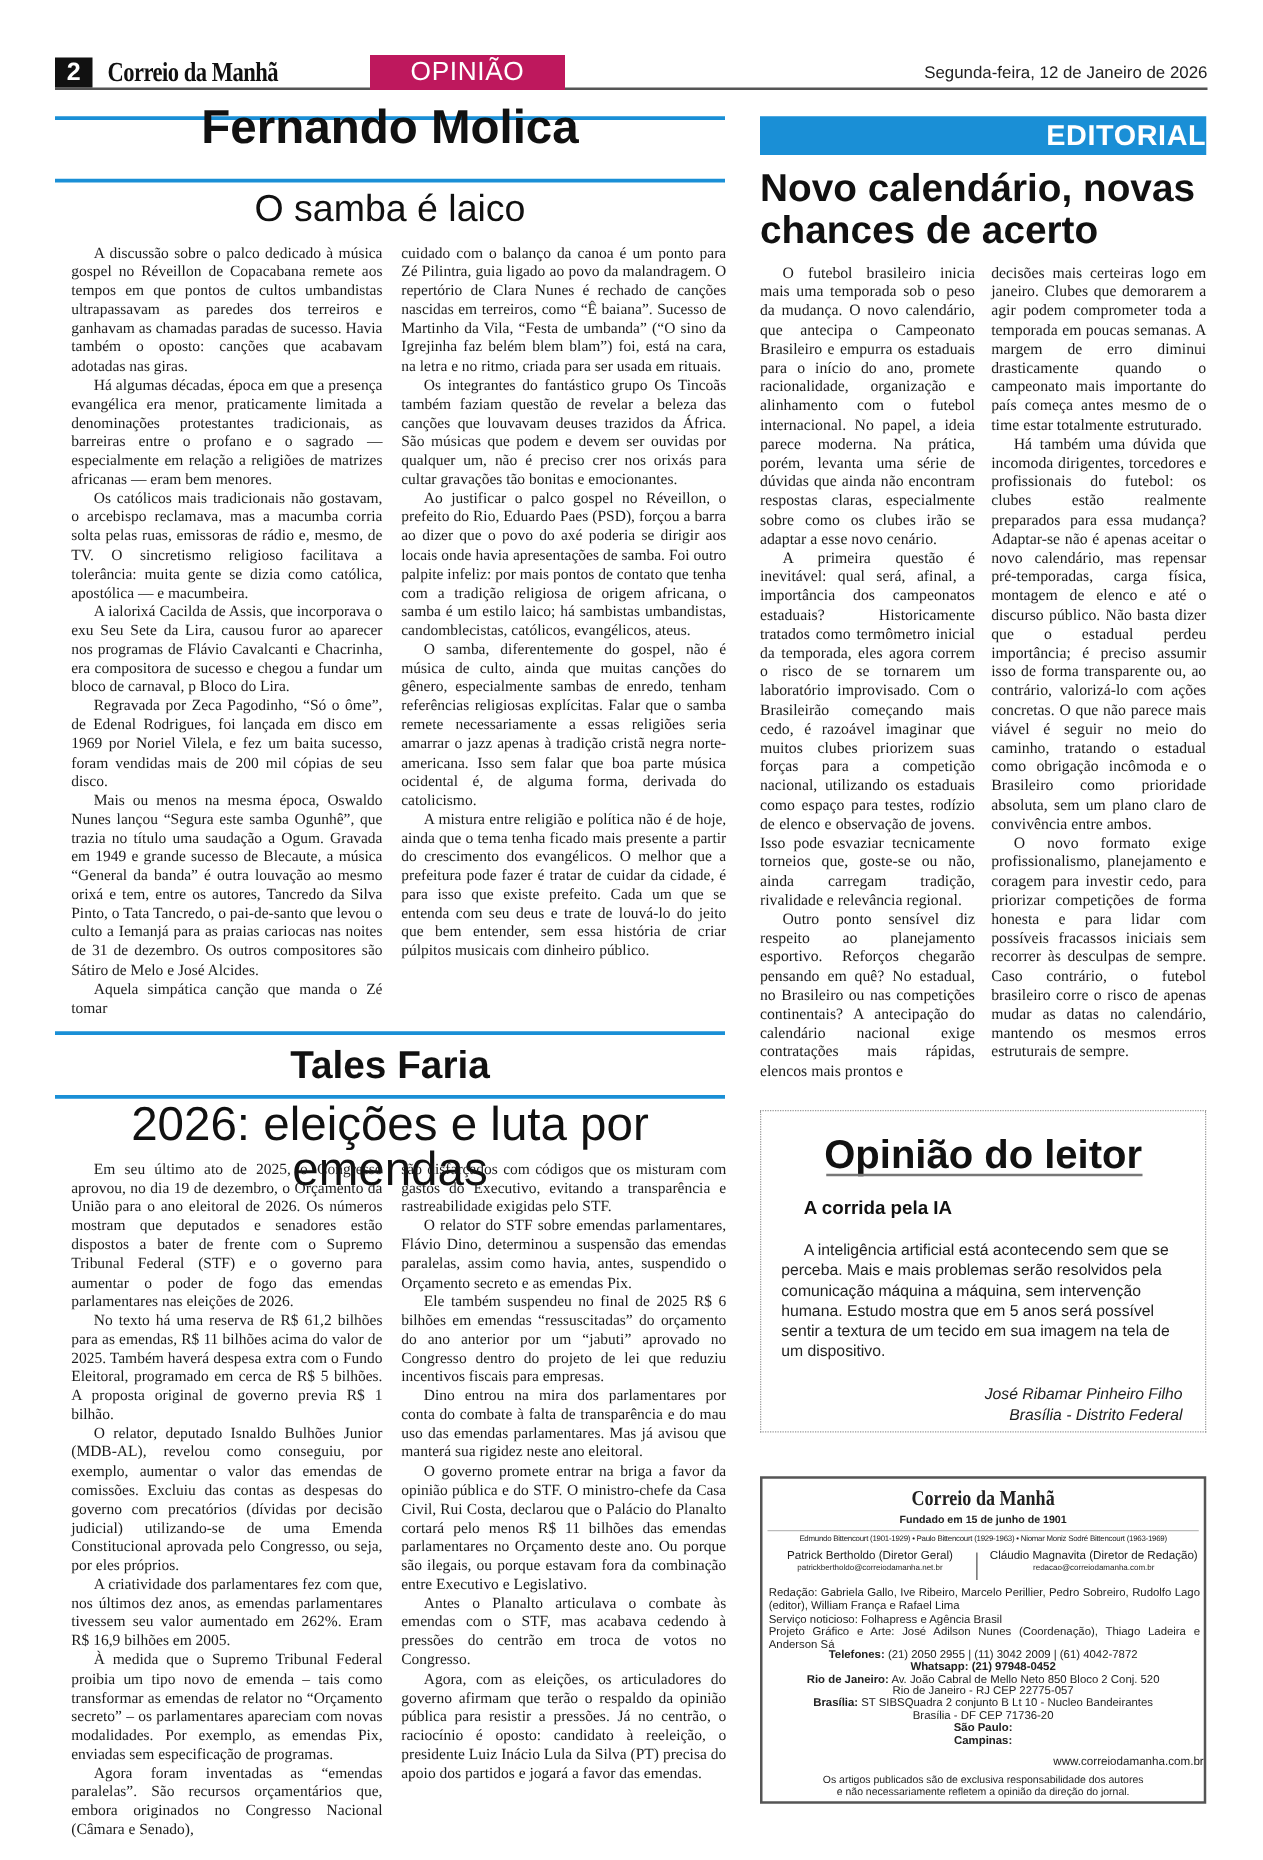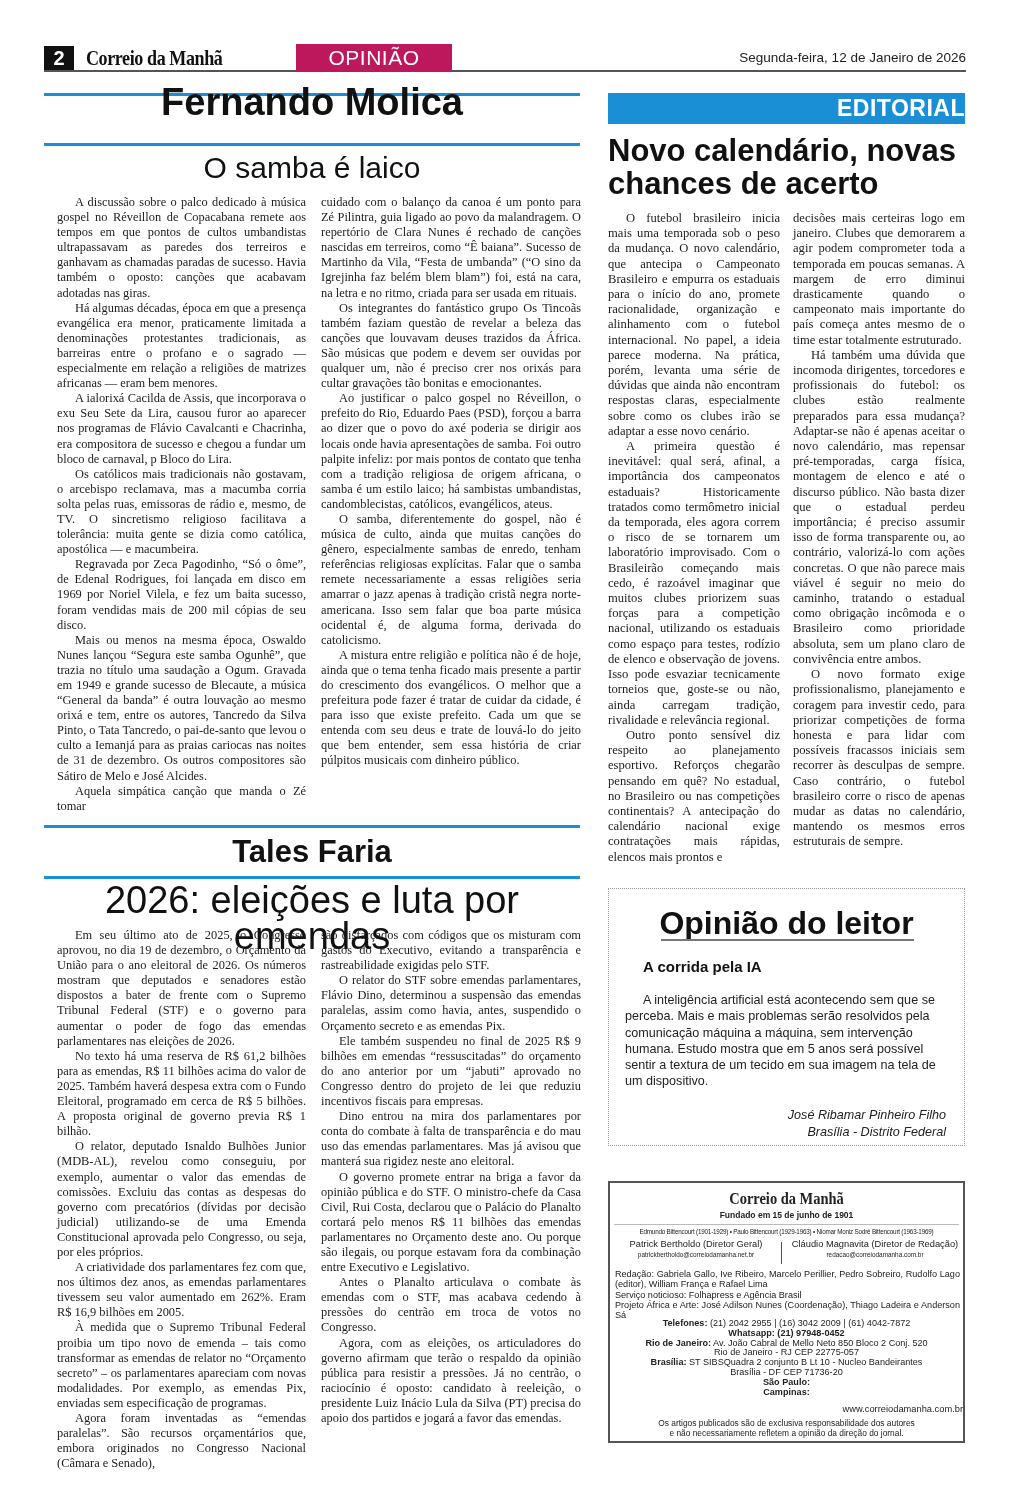--- a/index.html
+++ b/index.html
@@ -64,22 +64,22 @@
 </header>
 
 <div class="rule-blue" style="left:44px; top:93px; width:536px;"></div>
 <h2 class="author" style="left:44px; top:84px; width:536px; font-size:38px; line-height:36px;">Fernando Molica</h2>
 <div class="rule-blue" style="left:44px; top:143px; width:536px;"></div>
 <h1 class="headline" style="left:44px; top:150px; width:536px; font-size:30px; line-height:36px;">O samba é laico</h1>
 
 <div class="col" style="left:57px; top:195px; width:249px;">
   <p>A discussão sobre o palco dedicado à música gospel no Réveillon de Copacabana remete aos tempos em que pontos de cultos umbandistas ultrapassavam as paredes dos terreiros e ganhavam as chamadas paradas de sucesso. Havia também o oposto: canções que acabavam adotadas nas giras.</p>
   <p>Há algumas décadas, época em que a presença evangélica era menor, praticamente limitada a denominações protestantes tradicionais, as barreiras entre o profano e o sagrado — especialmente em relação a religiões de matrizes africanas — eram bem menores.</p>
+  <p>Os católicos mais tradicionais não gostavam, o arcebispo reclamava, mas a macumba corria solta pelas ruas, emissoras de rádio e, mesmo, de TV. O sincretismo religioso facilitava a tolerância: muita gente se dizia como católica, apostólica — e macumbeira.</p>
   <p>A ialorixá Cacilda de Assis, que incorporava o exu Seu Sete da Lira, causou furor ao aparecer nos programas de Flávio Cavalcanti e Chacrinha, era compositora de sucesso e chegou a fundar um bloco de carnaval, p Bloco do Lira.</p>
-  <p>Os católicos mais tradicionais não gostavam, o arcebispo reclamava, mas a macumba corria solta pelas ruas, emissoras de rádio e, mesmo, de TV. O sincretismo religioso facilitava a tolerância: muita gente se dizia como católica, apostólica — e macumbeira.</p>
   <p>Regravada por Zeca Pagodinho, “Só o ôme”, de Edenal Rodrigues, foi lançada em disco em 1969 por Noriel Vilela, e fez um baita sucesso, foram vendidas mais de 200 mil cópias de seu disco.</p>
   <p>Mais ou menos na mesma época, Oswaldo Nunes lançou “Segura este samba Ogunhê”, que trazia no título uma saudação a Ogum. Gravada em 1949 e grande sucesso de Blecaute, a música “General da banda” é outra louvação ao mesmo orixá e tem, entre os autores, Tancredo da Silva Pinto, o Tata Tancredo, o pai-de-santo que levou o culto a Iemanjá para as praias cariocas nas noites de 31 de dezembro. Os outros compositores são Sátiro de Melo e José Alcides.</p>
   <p>Aquela simpática canção que manda o Zé tomar</p>
 </div>
 <div class="col" style="left:321px; top:195px; width:260px;">
   <p style="text-indent:0">cuidado com o balanço da canoa é um ponto para Zé Pilintra, guia ligado ao povo da malandragem. O repertório de Clara Nunes é rechado de canções nascidas em terreiros, como “Ê baiana”. Sucesso de Martinho da Vila, “Festa de umbanda” (“O sino da Igrejinha faz belém blem blam”) foi, está na cara, na letra e no ritmo, criada para ser usada em rituais.</p>
   <p>Os integrantes do fantástico grupo Os Tincoãs também faziam questão de revelar a beleza das canções que louvavam deuses trazidos da África. São músicas que podem e devem ser ouvidas por qualquer um, não é preciso crer nos orixás para cultar gravações tão bonitas e emocionantes.</p>
   <p>Ao justificar o palco gospel no Réveillon, o prefeito do Rio, Eduardo Paes (PSD), forçou a barra ao dizer que o povo do axé poderia se dirigir aos locais onde havia apresentações de samba. Foi outro palpite infeliz: por mais pontos de contato que tenha com a tradição religiosa de origem africana, o samba é um estilo laico; há sambistas umbandistas, candomblecistas, católicos, evangélicos, ateus.</p>
   <p>O samba, diferentemente do gospel, não é música de culto, ainda que muitas canções do gênero, especialmente sambas de enredo, tenham referências religiosas explícitas. Falar que o samba remete necessariamente a essas religiões seria amarrar o jazz apenas à tradição cristã negra norte-americana. Isso sem falar que boa parte música ocidental é, de alguma forma, derivada do catolicismo.</p>
   <p>A mistura entre religião e política não é de hoje, ainda que o tema tenha ficado mais presente a partir do  crescimento dos evangélicos. O melhor que a prefeitura pode fazer é tratar de cuidar da cidade, é para isso que existe prefeito. Cada um que se entenda com seu deus e trate de louvá-lo do jeito que bem entender, sem essa história de criar púlpitos musicais com dinheiro público.</p>
@@ -108,21 +108,21 @@
   <p>Em seu último ato de 2025, o Congresso aprovou, no dia 19 de dezembro, o Orçamento da União para o ano eleitoral de 2026. Os números mostram que deputados e senadores estão dispostos a bater de frente com o Supremo Tribunal Federal (STF) e o governo para aumentar o poder de fogo das emendas parlamentares nas eleições de 2026.</p>
   <p>No texto há uma reserva de R$ 61,2 bilhões para as emendas, R$ 11 bilhões acima do valor de 2025. Também haverá despesa extra com o Fundo Eleitoral, programado em cerca de R$ 5 bilhões. A proposta original de governo previa R$ 1 bilhão.</p>
   <p>O relator, deputado Isnaldo Bulhões Junior (MDB-AL), revelou como conseguiu, por exemplo, aumentar o valor das emendas de comissões. Excluiu das contas as despesas do governo com precatórios (dívidas por decisão judicial) utilizando-se de uma Emenda Constitucional aprovada pelo Congresso, ou seja, por eles próprios.</p>
   <p>A criatividade dos parlamentares fez com que, nos últimos dez anos, as emendas parlamentares tivessem seu valor aumentado em 262%. Eram R$ 16,9 bilhões em 2005.</p>
   <p>À medida que o Supremo Tribunal Federal proibia um tipo novo de emenda – tais como transformar as emendas de relator no “Orçamento secreto” – os parlamentares apareciam com novas modalidades. Por exemplo, as emendas Pix, enviadas sem especificação de programas.</p>
   <p>Agora foram inventadas as “emendas paralelas”. São recursos orçamentários que, embora originados no Congresso Nacional (Câmara e Senado),</p>
 </div>
 <div class="col" style="left:321px; top:928px; width:260px;">
   <p style="text-indent:0">são disfarçados com códigos que os misturam com gastos do Executivo, evitando a transparência e rastreabilidade exigidas pelo STF.</p>
   <p>O relator do STF sobre emendas parlamentares, Flávio Dino, determinou a suspensão das emendas paralelas, assim como havia, antes, suspendido o Orçamento secreto e as emendas Pix.</p>
-  <p>Ele também suspendeu no final de 2025 R$ 9 bilhões em emendas “ressuscitadas” do orçamento do ano anterior por um “jabuti” aprovado no Congresso dentro do projeto de lei que reduziu incentivos fiscais para empresas.</p>
+  <p>Ele também suspendeu no final de 2025 R$ 6 bilhões em emendas “ressuscitadas” do orçamento do ano anterior por um “jabuti” aprovado no Congresso dentro do projeto de lei que reduziu incentivos fiscais para empresas.</p>
   <p>Dino entrou na mira dos parlamentares por conta do combate à falta de transparência e do mau uso das emendas parlamentares. Mas já avisou que manterá sua rigidez neste ano eleitoral.</p>
   <p>O governo promete entrar na briga a favor da opinião pública e do STF. O ministro-chefe da Casa Civil, Rui Costa, declarou que o Palácio do Planalto cortará pelo menos R$ 11 bilhões das emendas parlamentares no Orçamento deste ano. Ou porque são ilegais, ou porque estavam fora da combinação entre Executivo e Legislativo.</p>
   <p>Antes o Planalto articulava o combate às emendas com o STF, mas acabava cedendo à pressões do centrão em troca de votos no Congresso.</p>
   <p>Agora, com as eleições, os articuladores do governo afirmam que terão o respaldo da opinião pública para resistir a pressões. Já no centrão, o raciocínio é oposto: candidato à reeleição, o presidente Luiz Inácio Lula da Silva (PT) precisa do apoio dos partidos e jogará a favor das emendas.</p>
 </div>
 
 <section class="reader-box">
   <h2 class="reader-title">Opinião do leitor</h2>
   <div class="reader-rule"></div>
   <h3 class="reader-sub">A corrida pela IA</h3>
@@ -145,24 +145,24 @@
     </div>
     <div class="exp-vsep"></div>
     <div class="exp-dir right">
       <div class="n">Cláudio Magnavita (Diretor de Redação)</div>
       <div class="e">redacao@correiodamanha.com.br</div>
     </div>
   </div>
   <div class="exp-staff">
     <div><span>Redação:</span><span> Gabriela Gallo, Ive Ribeiro, Marcelo Perillier, Pedro Sobreiro, Rudolfo Lago (editor), William França e Rafael Lima</span></div>
     <div><span>Serviço noticioso:</span><span> Folhapress e Agência Brasil</span></div>
-    <div><span>Projeto África e Arte:</span><span> José Adilson Nunes (Coordenação), Thiago Ladeira e Anderson Sá</span></div>
+    <div><span>Projeto Gráfico e Arte:</span><span> José Adilson Nunes (Coordenação), Thiago Ladeira e Anderson Sá</span></div>
   </div>
   <div class="exp-contact">
-    <div><b>Telefones:</b><span> (21) 2042 2955 | (16) 3042 2009 | (61) 4042-7872</span></div>
+    <div><b>Telefones:</b><span> (21) 2050 2955 | (11) 3042 2009 | (61) 4042-7872</span></div>
     <div><b>Whatsapp:</b><b> (21) 97948-0452</b></div>
     <div><b>Rio de Janeiro:</b><span> Av. João Cabral de Mello Neto 850 Bloco 2 Conj. 520</span></div>
     <div>Rio de Janeiro - RJ CEP 22775-057</div>
     <div><b>Brasília:</b><span> ST SIBSQuadra 2 conjunto B Lt 10 - Nucleo Bandeirantes</span></div>
     <div>Brasília - DF CEP 71736-20</div>
     <div><b>São Paulo:</b></div>
     <div><b>Campinas:</b></div>
   </div>
   <div class="exp-url">www.correiodamanha.com.br</div>
   <div class="exp-disclaimer">

